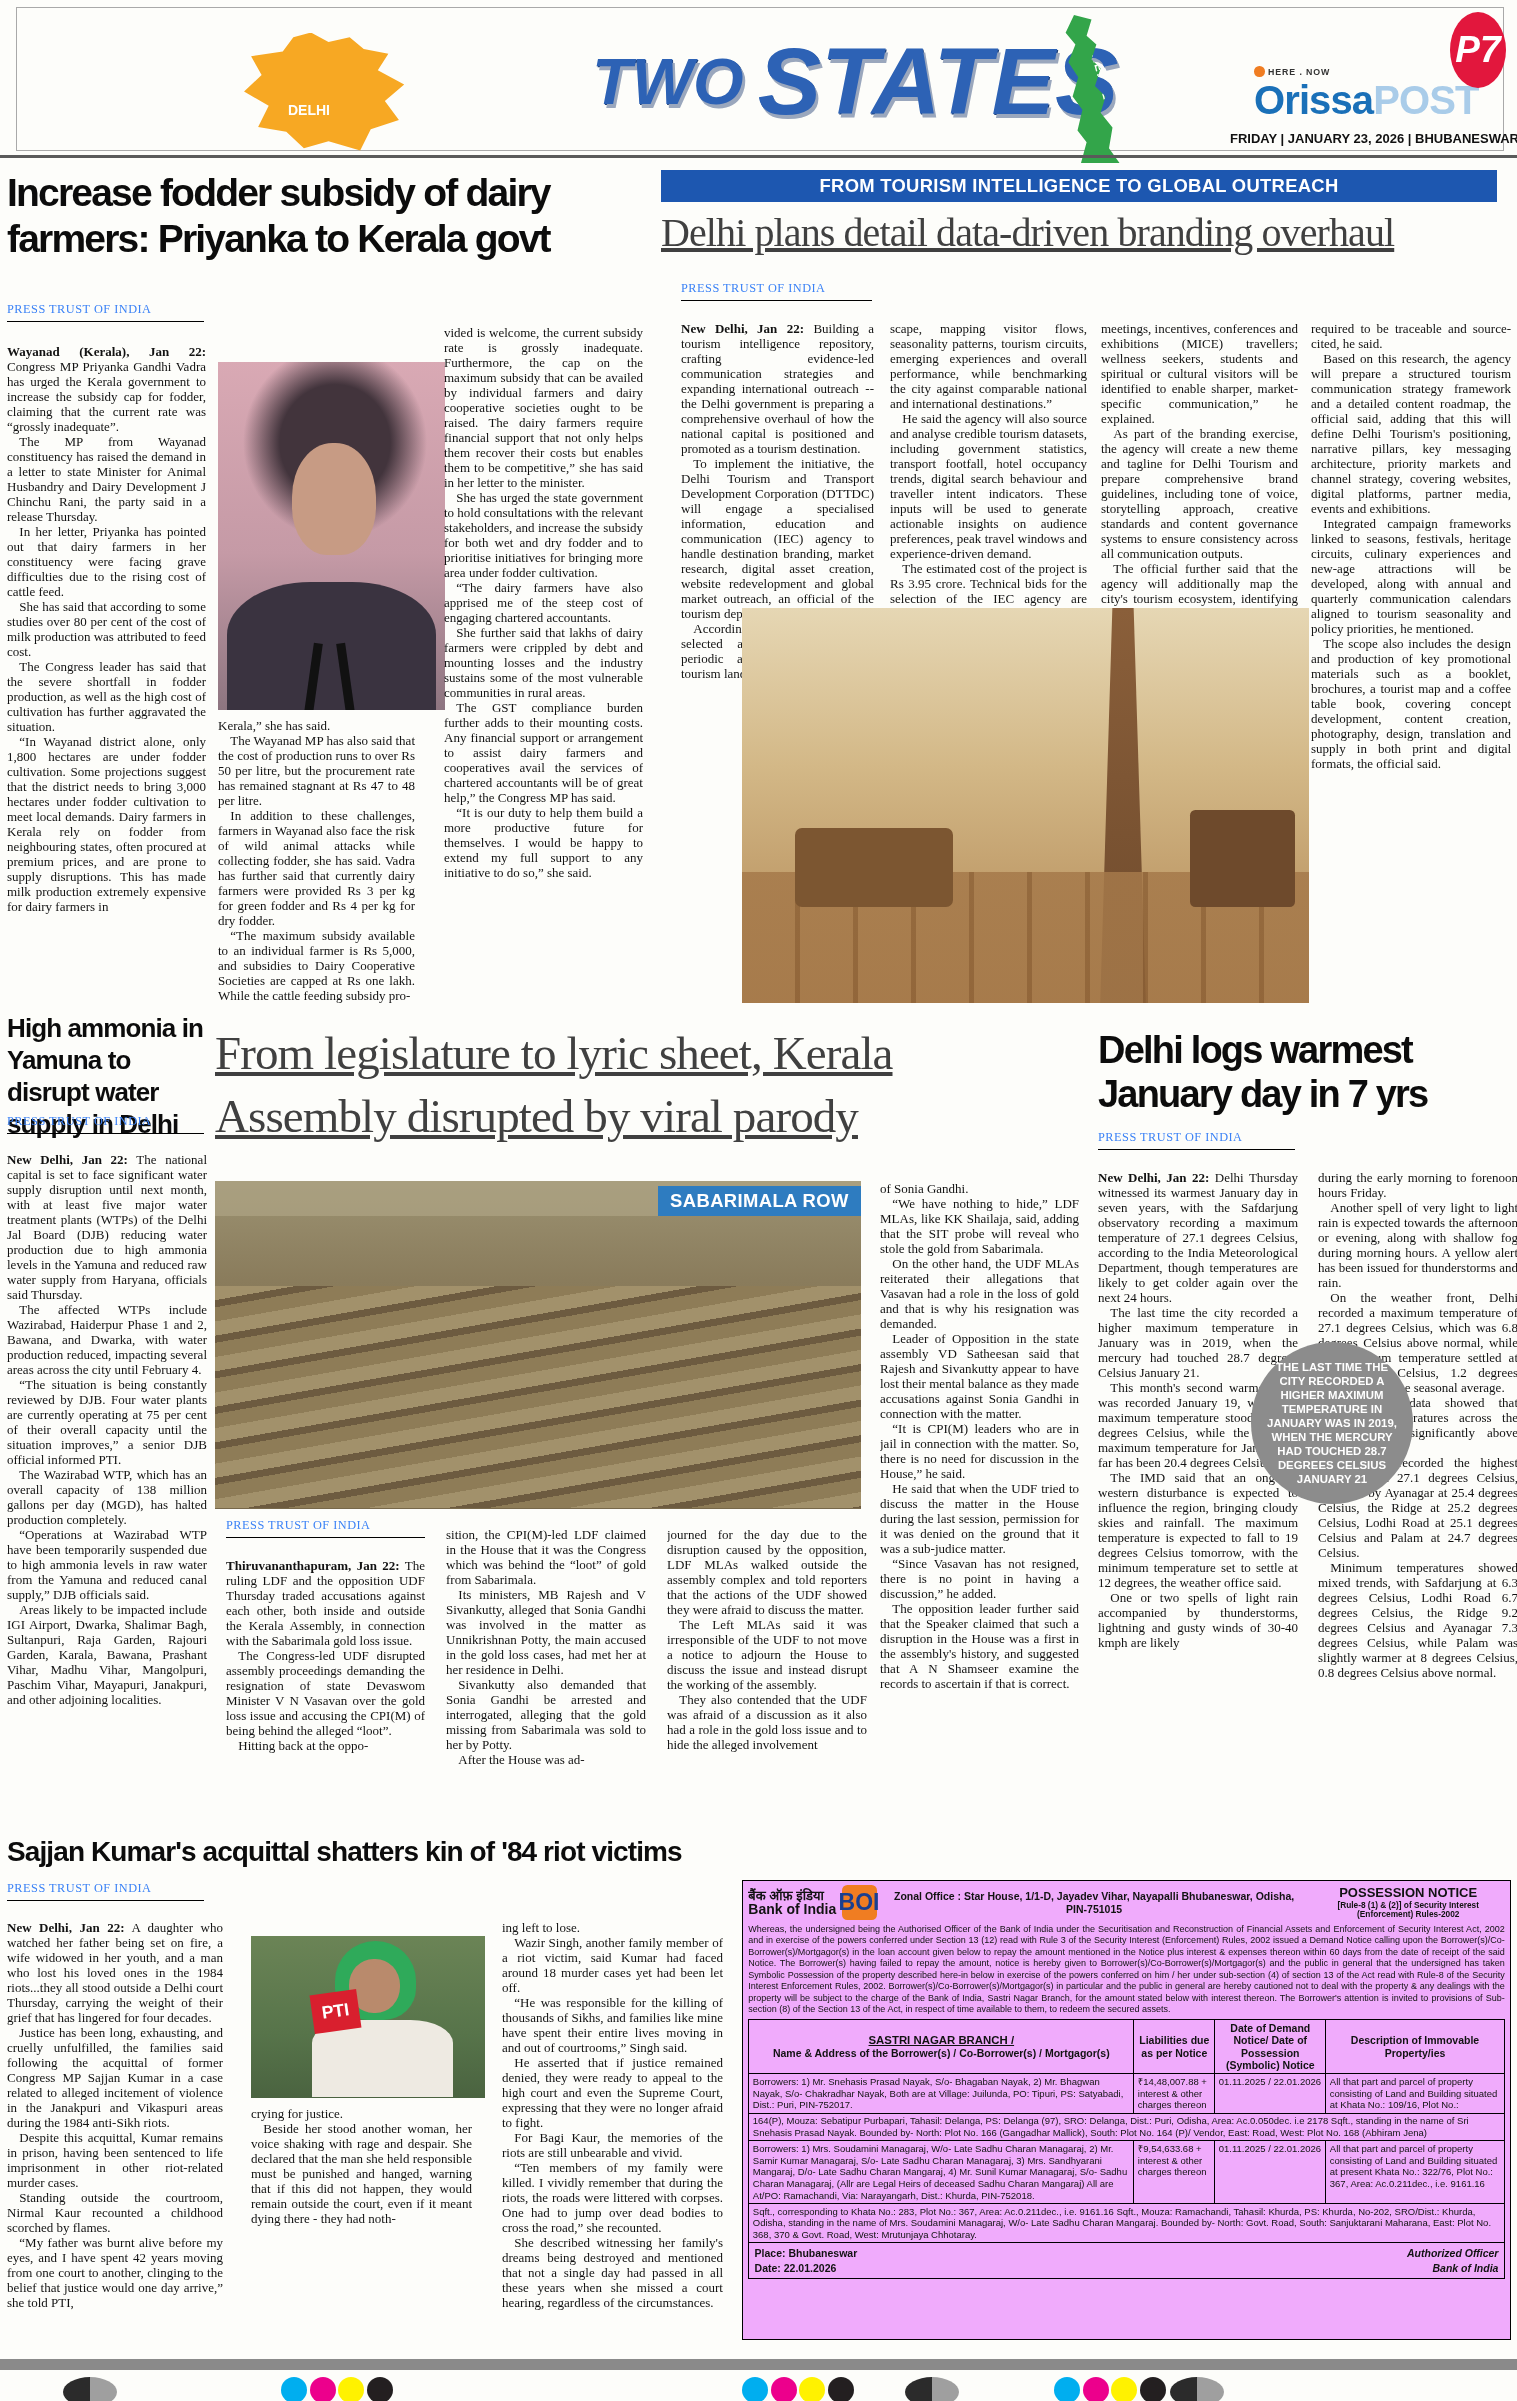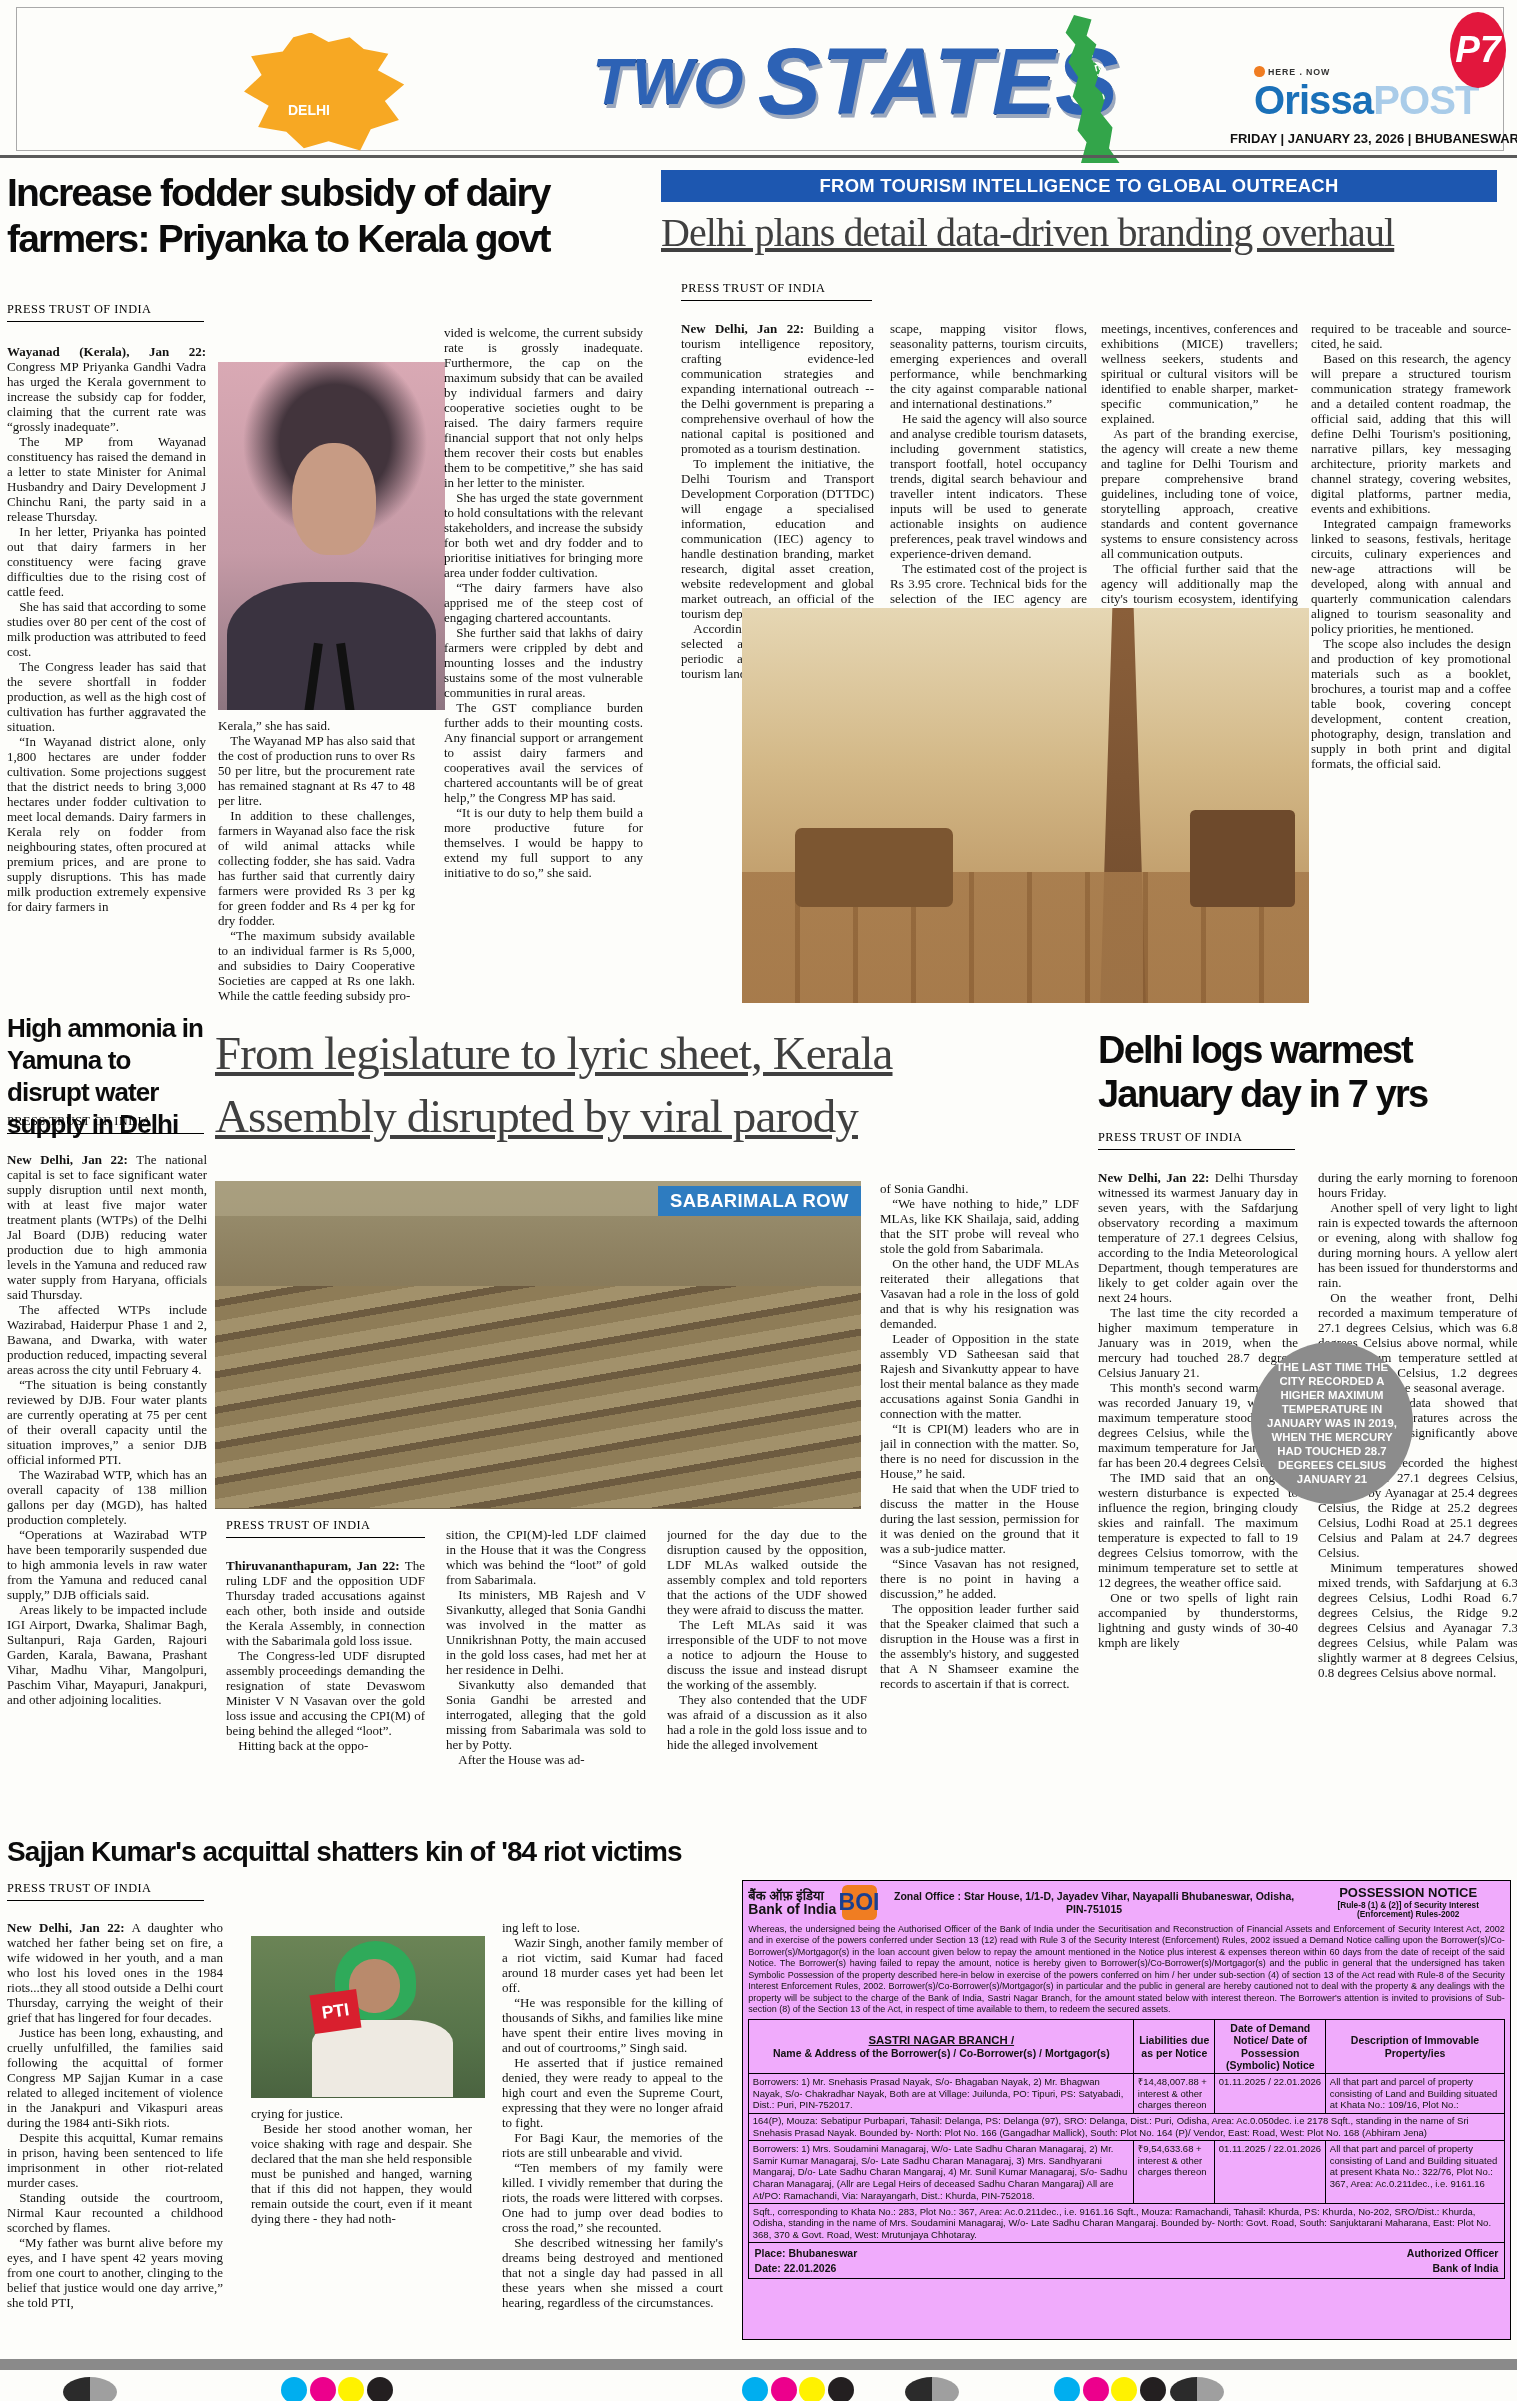--- a/index.html
+++ b/index.html
@@ -20,21 +20,21 @@
   .brand .dot { display:inline-block; width:10.5px; height:10.5px; border-radius:50%; background:#f07d22; margin-right:3.5px; vertical-align:middle; }
   .brand .orissa { font-size:40px; font-weight:bold; color:#1a70b8; letter-spacing:-0.9px; }
   .brand .post { font-size:40px; font-weight:bold; color:#a9cce9; letter-spacing:-0.9px; }
   .p7 { background:#e2173d; border-radius:50%; color:#fff; font-family:"Liberation Sans",sans-serif; font-weight:bold; font-style:italic; font-size:37px; display:flex; align-items:center; justify-content:center; }
   .dateline-top { font-family:"Liberation Sans",sans-serif; font-weight:bold; font-size:13px; text-align:right; color:#111; }
   .header-rule { background:#5a5a5a; }
 
   
   .h-sans { font-family:"Liberation Sans",sans-serif; font-weight:bold; color:#0c0c0c; letter-spacing:-1.8px; }
   .h-serif { font-family:"Liberation Serif",serif; font-weight:normal; color:#404040; letter-spacing:-0.9px;text-decoration:underline; }
-  .byline { font-size:12.3px; letter-spacing:0.5px; color:#000000; border-bottom:1.8px solid #000; padding-bottom:4.4px; font-family:"Liberation Serif",serif; }
+  .byline { font-size:12.3px; letter-spacing:0.5px; color:#3b82f6; border-bottom:1.8px solid #000; padding-bottom:4.4px; font-family:"Liberation Serif",serif; }
   .coltext { font-size:13px; line-height:15px; text-align:justify; overflow:hidden; }
   .coltext p { text-indent:12.3px; margin:0; }
   .coltext p.lead { text-indent:0; }
   .coltext.cont > p:first-child { text-indent:0; }
   .kicker { background:#1d57b0; color:#fff; font-family:"Liberation Sans",sans-serif; font-weight:bold; font-size:18.4px; text-align:center; line-height:32px; letter-spacing:0.3px; }
 
   .photo { position:absolute; overflow:hidden; }
   .ph-el { position:absolute; }
   .photo-label { position:absolute; top:5.3px; right:0; background:#2e7cc0; color:#fff; font-family:"Liberation Sans",sans-serif; font-weight:bold; font-size:18.4px; line-height:30px; padding:0 12.3px; letter-spacing:0.4px; }
   .pti-box { position:absolute; background:#d91f2e; color:#fff; font-family:"Liberation Sans",sans-serif; font-weight:bold; font-size:17.6px; display:flex; align-items:center; justify-content:center; transform:rotate(-8deg); }
@@ -312,21 +312,21 @@
       <tr>
         <td colspan="4">Sqft., corresponding to Khata No.: 283, Plot No.: 367, Area: Ac.0.211dec., i.e. 9161.16 Sqft., Mouza: Ramachandi, Tahasil: Khurda, PS: Khurda, No-202, SRO/Dist.: Khurda, Odisha, standing in the name of Mrs. Soudamini Managaraj, W/o- Late Sadhu Charan Mangaraj. Bounded by- North: Govt. Road, South: Sanjuktarani Maharana, East: Plot No. 368, 370 &amp; Govt. Road, West: Mrutunjaya Chhotaray.</td>
       </tr>
     </tbody>
       </table>
     <div class="nfoot">
       <div>
         <div>Place: Bhubaneswar</div>
         <div>Date: 22.01.2026</div>
       </div>
-      <div style="text-align:right;">
+      <div style="text-align:right;font-style:italic;">
         <div>Authorized Officer</div>
         <div>Bank of India</div>
       </div>
     </div>
   </div>
 
   <div class="abs gray-bar" style="left:0; top:2359px; width:1518px; height:10.5px;"></div>
   <div class="abs half-circle" style="left:63px; top:2377px;"></div>
   <div class="abs cmyk" style="left:281px; top:2377px;">
     <i style="background:#00aeef;"></i>

